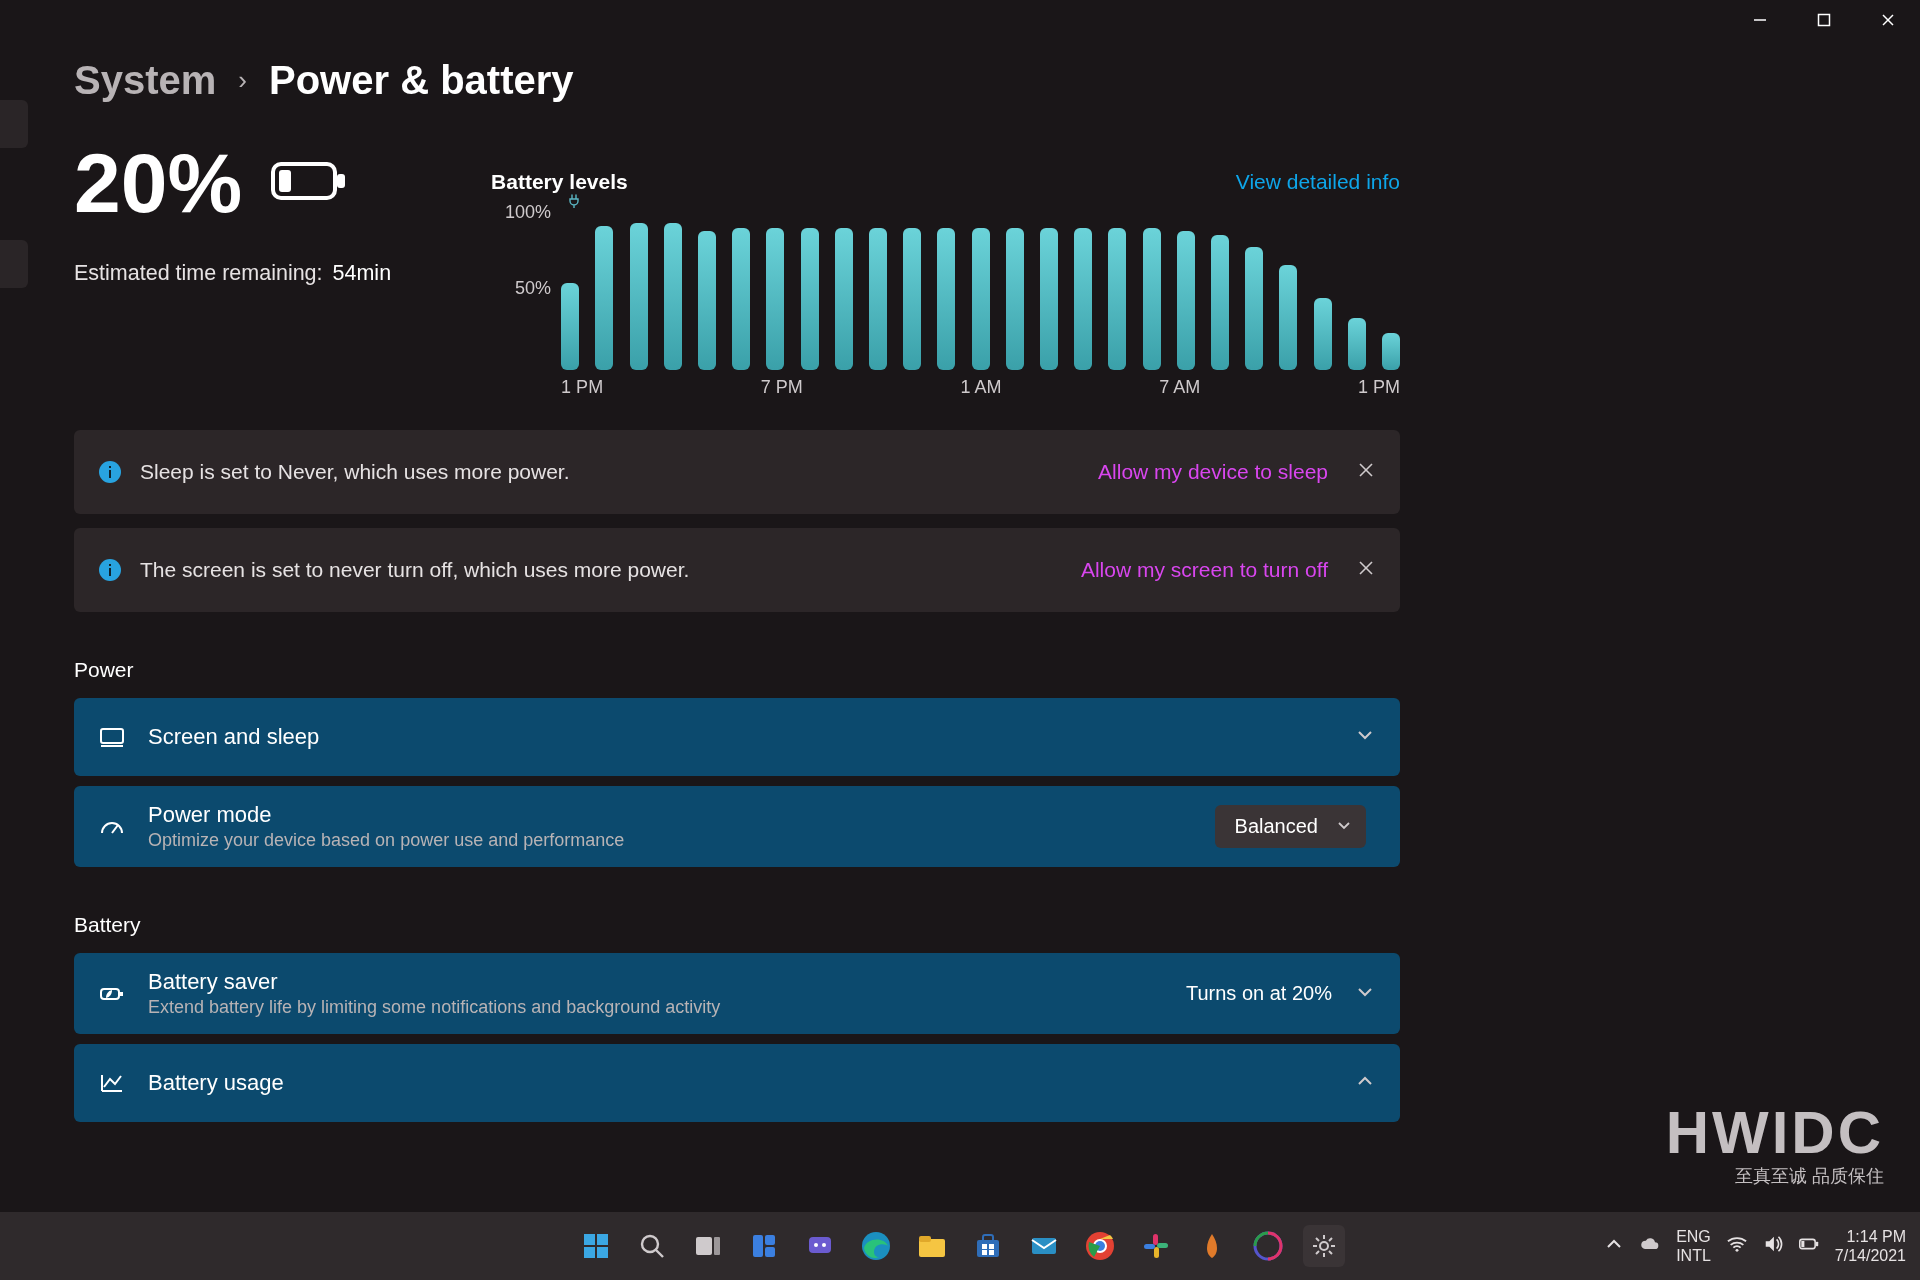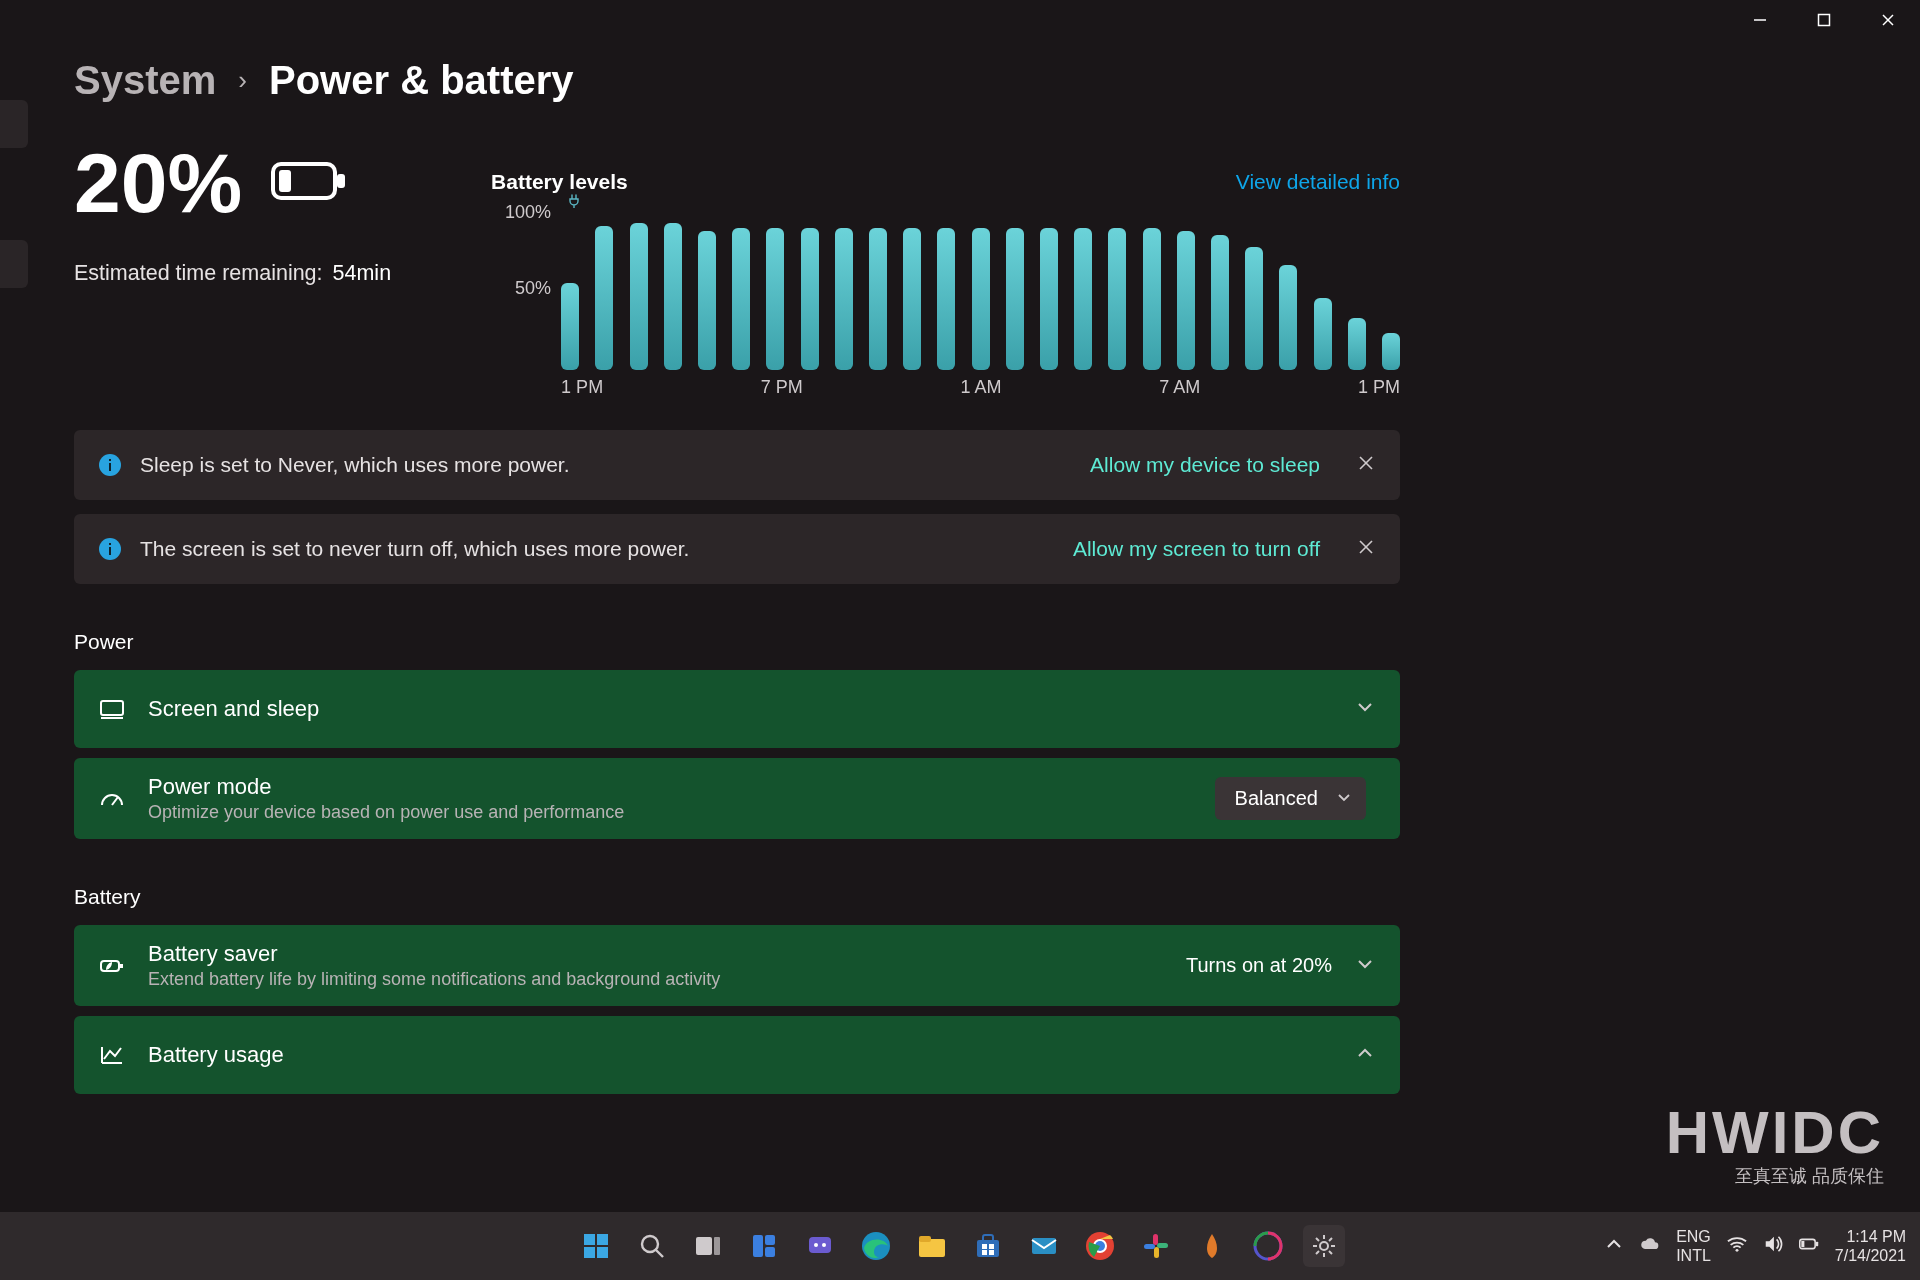--- a/index.html
+++ b/index.html
@@ -146,43 +146,43 @@
     left: 76px; top: -10px;
     color: #5bb7c4;
   }
   .plug-icon svg { width: 14px; height: 14px; }
 
   
   .banner {
     margin-top: 26px;
     background: #2c2628;
     border-radius: 6px;
-    height: 70px;
+    height: 84px;
     display: flex; align-items: center;
     padding: 0 24px;
     font-size: 21px;
   }
   .banner .info-ico { width: 24px; height: 24px; margin-right: 18px; flex: 0 0 auto; }
   .banner .info-ico circle { fill: #28a3e0; }
   .banner .txt { flex: 1; color: #e6e2e3; }
-  .banner .action { color: #5eead4; margin-right: 36px; }
+  .banner .action { color: #d946ef; margin-right: 28px; }
   .banner .close { color: #cfcacc; cursor: pointer; }
   .banner + .banner { margin-top: 14px; }
 
   
   .section-title {
     margin-top: 46px;
     font-size: 21px;
     font-weight: 400;
   }
 
   
   .row {
     margin-top: 16px;
-    background: #14532d;
+    background: #0c4a6e;
     border-radius: 6px;
     min-height: 78px;
     display: flex; align-items: center;
     padding: 16px 24px;
   }
   .row + .row { margin-top: 10px; }
   .row .ico { width: 28px; height: 28px; margin-right: 22px; flex: 0 0 auto; }
   .row .titles { flex: 1; }
   .row .t1 { font-size: 22px; color: #fff; }
   .row .t2 { font-size: 18px; color: #b8b3b5; margin-top: 2px; }

